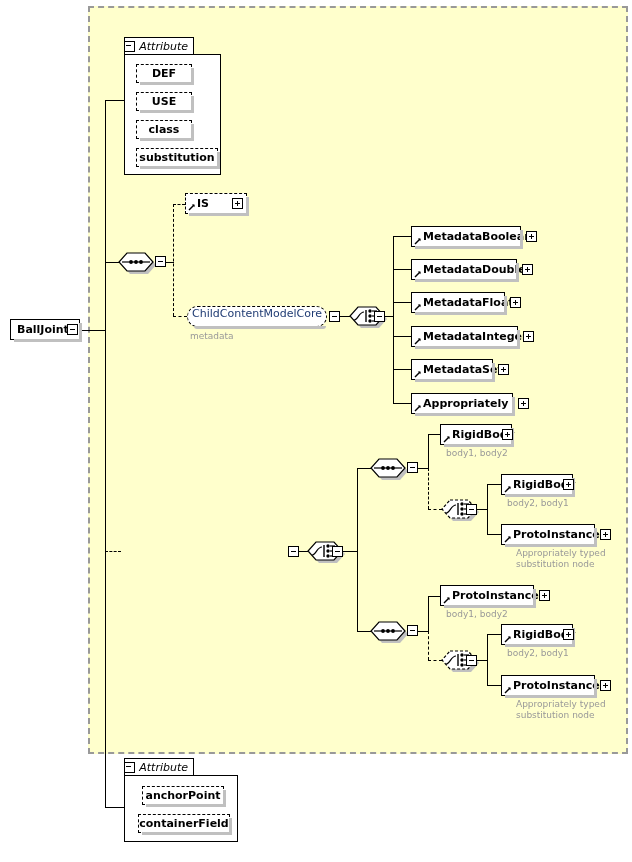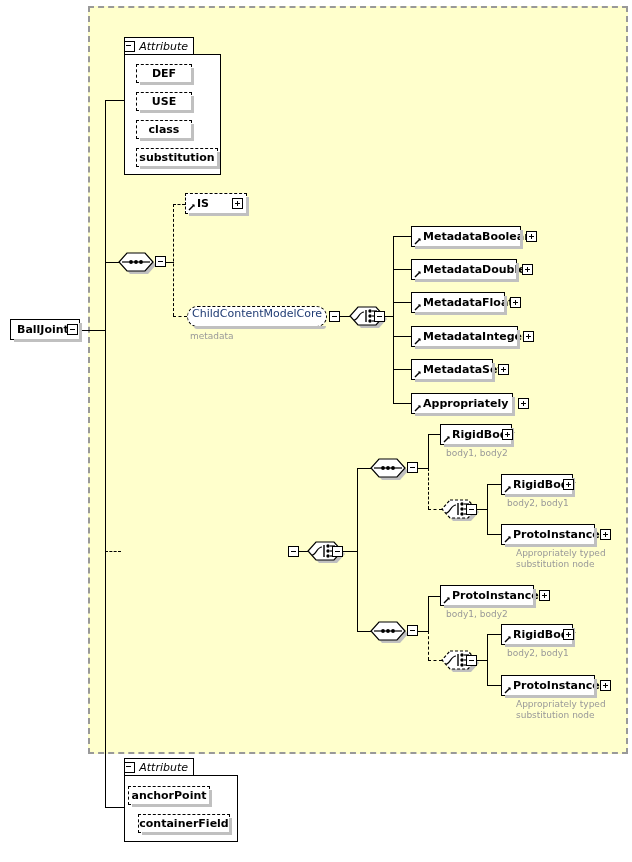--- a/index.html
+++ b/index.html
@@ -479,21 +479,21 @@
   <div class="cap" style="left:516px;top:699px;">Appropriately typed
 substitution node</div>
 
   <div class="attr-box" style="left:124px;top:758px;">
     <div class="attr-tab" style="width:70px;">
       <span class="expander"></span>
       <span>Attribute</span>
     </div>
     <div class="attr-body" style="width:114px;height:67px;"></div>
 
-    <div class="attr-item" style="left:4px;top:28px;width:82px;">
+    <div class="attr-item" style="left:18px;top:28px;width:82px;">
       <span>anchorPoint</span>
     </div>
     <div class="attr-item" style="left:14px;top:56px;width:92px;">
       <span>containerField</span>
     </div>
   </div>
 
 </div>
 
 </body></html>

